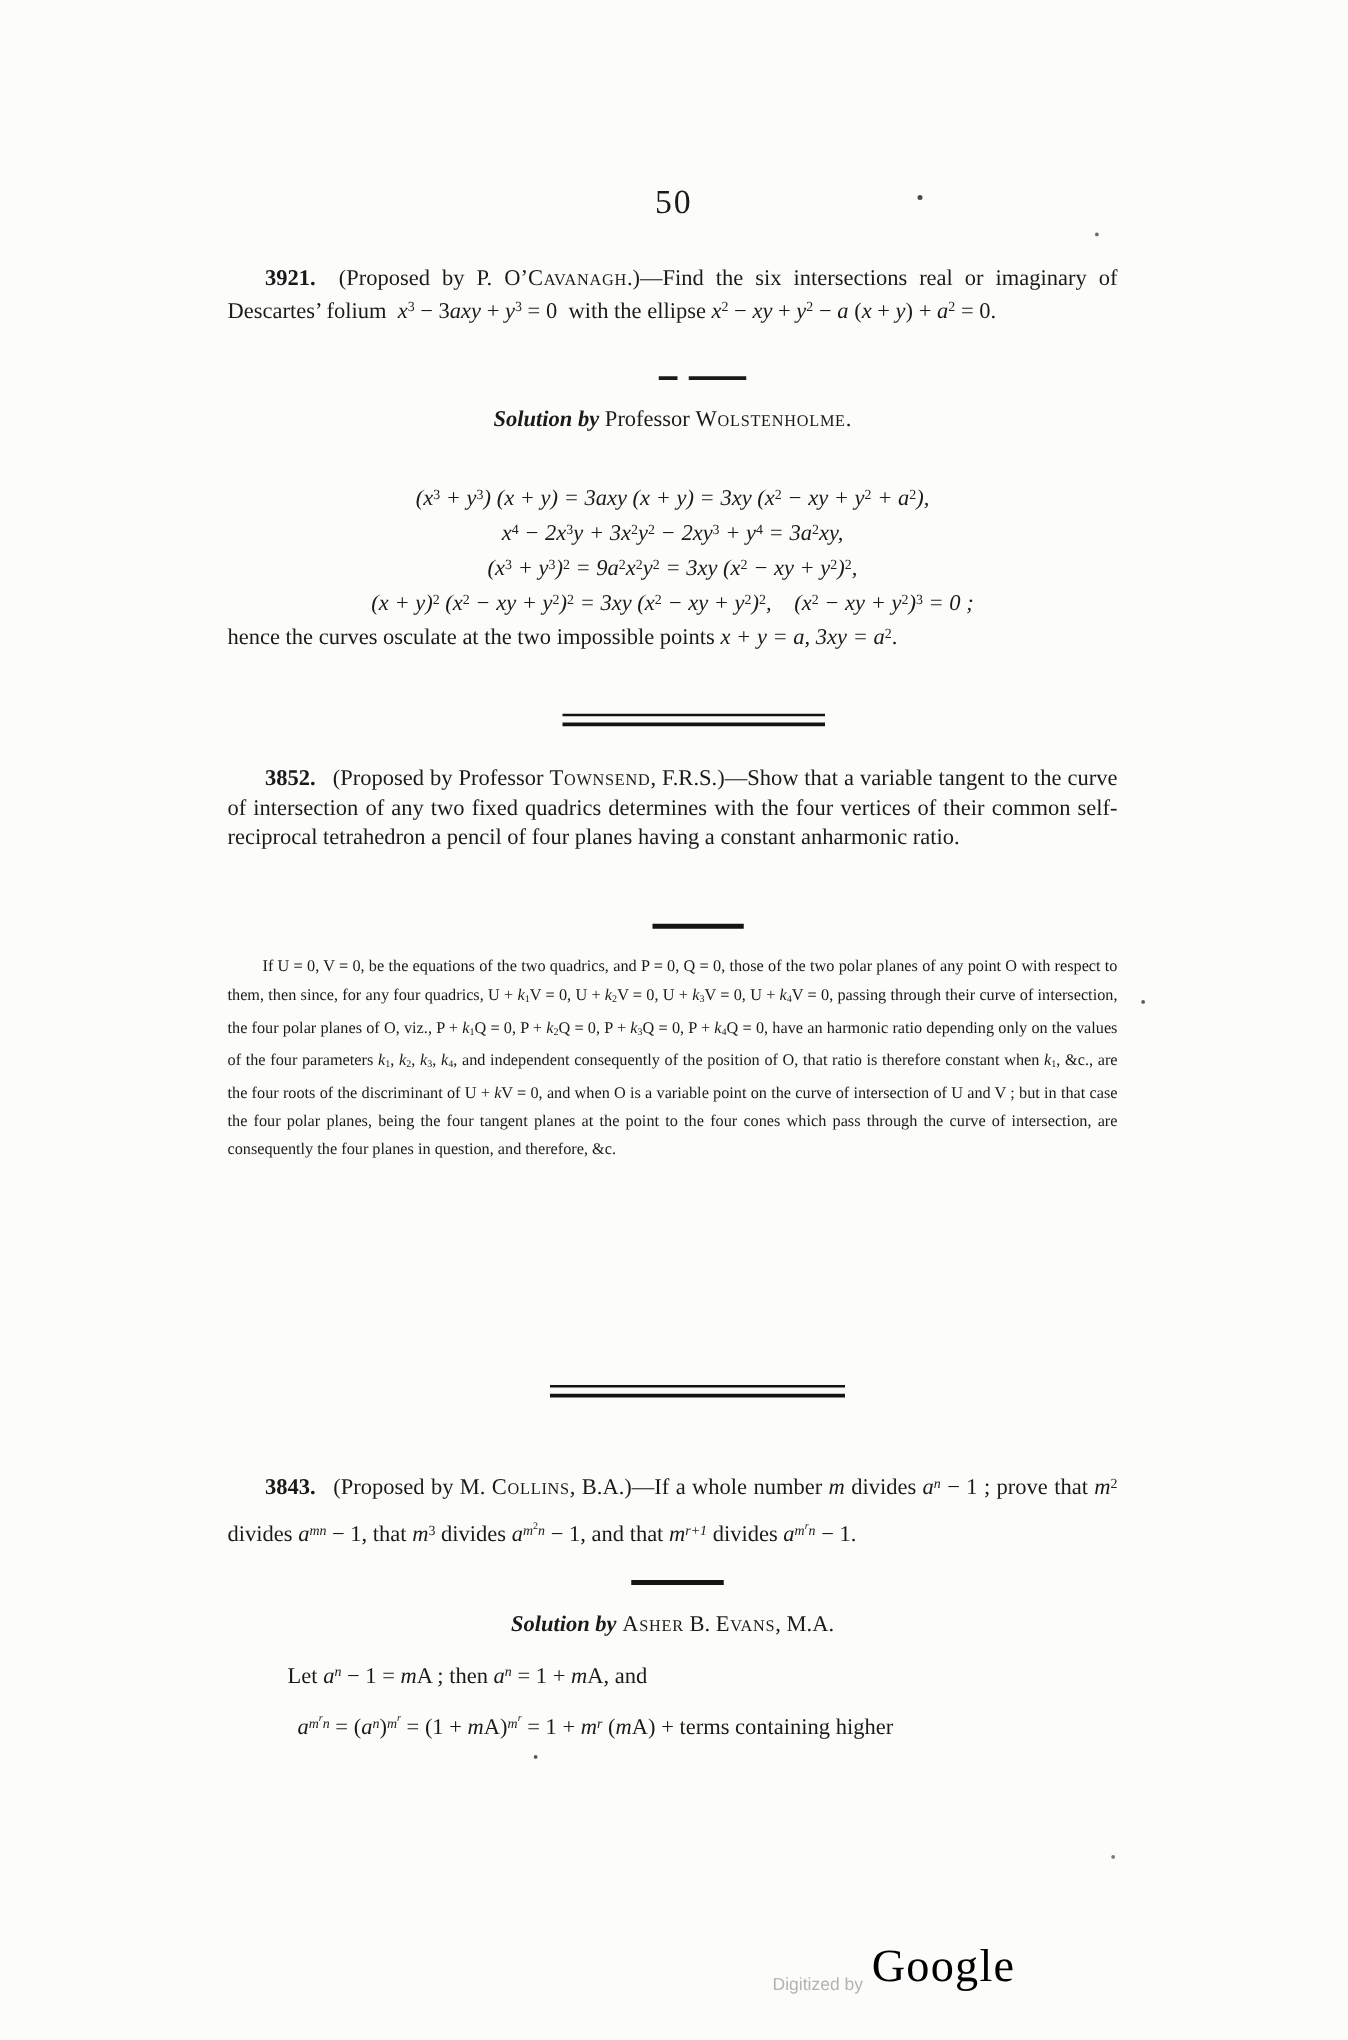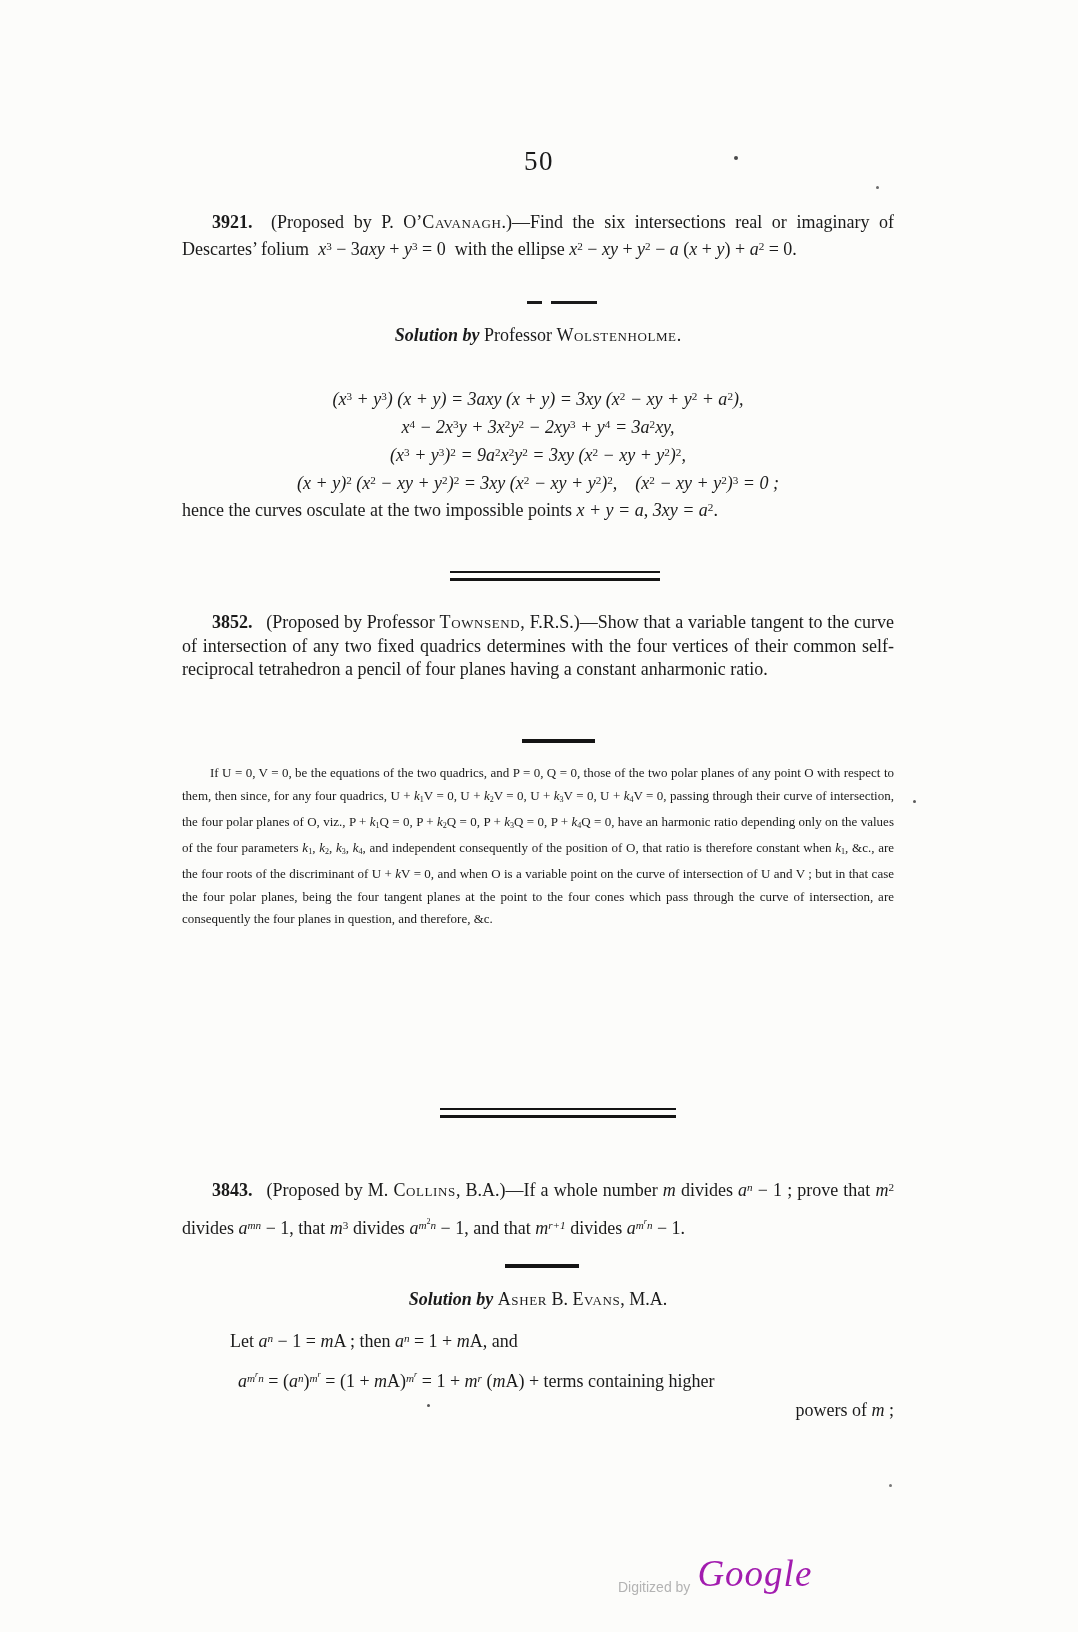--- a/index.html
+++ b/index.html
@@ -64,21 +64,21 @@
   .letline{top:1327px;padding-left:48px;width:664px;}
   .expansion{top:1358px;padding-left:56px;width:656px;line-height:34px;}
   .powers{top:1399px;text-align:right;}
 
   .watermark{
     position:absolute;left:618px;top:1552px;
     display:flex;align-items:flex-end;gap:7px;
     user-select:none;
   }
   .wm-small{font-family:"Liberation Sans","DejaVu Sans",sans-serif;font-size:14px;color:#b3b3b3;}
-  .wm-logo{font-family:"Liberation Serif","DejaVu Serif",serif;font-size:37px;color:#a21caf;letter-spacing:1px;font-style:italic;}
+  .wm-logo{font-family:"Liberation Serif","DejaVu Serif",serif;font-size:37px;color:#000000;letter-spacing:1px;}
 
   .speck{position:absolute;border-radius:50%;display:block;}
   .sp1{left:734px;top:156px;width:4px;height:4px;background:#4a4a4a;}
   .sp2{left:876px;top:186px;width:3px;height:3px;background:#6a6a6a;}
   .sp3{left:913px;top:800px;width:3px;height:3px;background:#5a5a5a;}
   .sp4{left:427px;top:1404px;width:3px;height:3px;background:#555;}
   .sp5{left:889px;top:1484px;width:3px;height:3px;background:#777;}
 </style>
 </head>
 <body>
@@ -118,21 +118,20 @@
   <div class="blk q3843 para"><span class="s-b">3843.</span><span class="s-r">  (Proposed by M. </span><span class="s-sc">Collins</span><span class="s-r">, B.A.)—If a whole number </span><span class="s-i">m</span><span class="s-r"> divides </span><span class="s-i">a</span><span class="s-supi">n</span><span class="s-r"> − 1 ; prove that </span><span class="s-i">m</span><span class="s-sup">2</span><span class="s-r"> divides </span><span class="s-i">a</span><span class="s-supi">mn</span><span class="s-r"> − 1, that </span><span class="s-i">m</span><span class="s-sup">3</span><span class="s-r"> divides </span><span class="s-i">a</span><span class="s-supi">m</span><span class="s-sup2">2</span><span class="s-supi">n</span><span class="s-r"> − 1, and that </span><span class="s-i">m</span><span class="s-supi">r+1</span><span class="s-r"> divides </span><span class="s-i">a</span><span class="s-supi">m</span><span class="s-sup2i">r</span><span class="s-supi">n</span><span class="s-r"> − 1.</span></div>
 
   <div class="rule-short rs2"></div>
 
   <div class="blk sol3 center"><span class="s-bi">Solution by</span><span class="s-r"> </span><span class="s-sc">Asher</span><span class="s-r"> B. </span><span class="s-sc">Evans</span><span class="s-r">, M.A.</span></div>
 
   <div class="blk letline"><span class="s-r">Let </span><span class="s-i">a</span><span class="s-supi">n</span><span class="s-r"> − 1 = </span><span class="s-i">m</span><span class="s-r">A ; then </span><span class="s-i">a</span><span class="s-supi">n</span><span class="s-r"> = 1 + </span><span class="s-i">m</span><span class="s-r">A, and</span></div>
 
   <div class="blk expansion"><span class="s-i">a</span><span class="s-supi">m</span><span class="s-sup2i">r</span><span class="s-supi">n</span><span class="s-r"> = (</span><span class="s-i">a</span><span class="s-supi">n</span><span class="s-r">)</span><span class="s-supi">m</span><span class="s-sup2i">r</span><span class="s-r"> = (1 + </span><span class="s-i">m</span><span class="s-r">A)</span><span class="s-supi">m</span><span class="s-sup2i">r</span><span class="s-r"> = 1 + </span><span class="s-i">m</span><span class="s-supi">r</span><span class="s-r"> (</span><span class="s-i">m</span><span class="s-r">A) + terms containing higher</span></div>
 
-  <div class="blk powers"><span class="s-r">powers of </span><span class="s-i">m</span><span class="s-r"> ;</span></div>
 
   <div class="watermark">
     <span class="wm-small">Digitized by</span>
     <span class="wm-logo">Google</span>
   </div>
 
   <i class="speck sp1"></i>
   <i class="speck sp2"></i>
   <i class="speck sp3"></i>
   <i class="speck sp4"></i>

